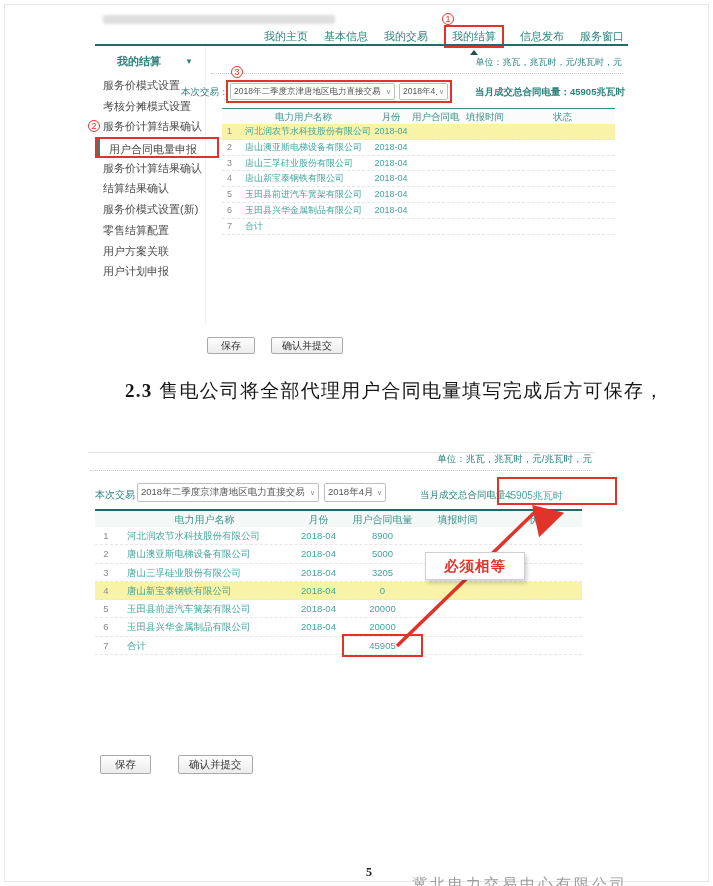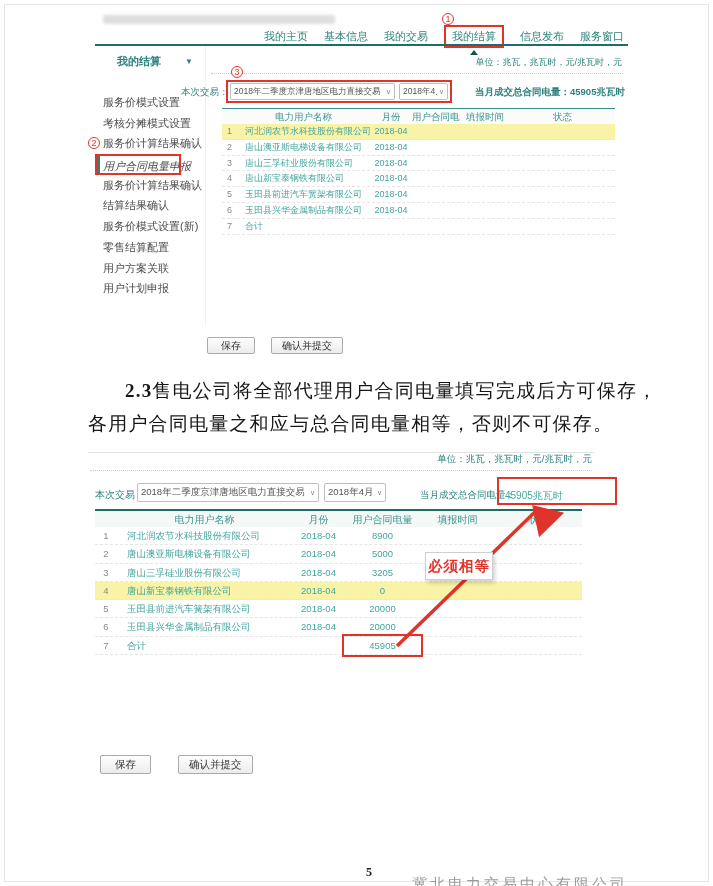--- a/index.html
+++ b/index.html
@@ -20,23 +20,23 @@
 .tab-tri{position:absolute; left:50%; margin-left:-4px; bottom:-9px; width:0; height:0;
   border-left:4px solid transparent; border-right:4px solid transparent; border-bottom:5px solid #1b544f;}
 .co{display:inline-block; width:12px; height:12px; line-height:11px; border:1px solid var(--c-red);
   border-radius:50%; color:var(--c-red); font-size:9px; text-align:center; background:#fff;}
 .co-nav{position:absolute; top:-14px; left:-4px;}
 .teal-line{position:absolute; left:0; top:32px; width:533px; height:2px; background:var(--c-teal_dark);}
 .sidebar{position:absolute; left:0; top:34px; width:111px; height:280px; border-right:1px solid #f1f1f1; background:#fff;}
 .side-header{display:flex; justify-content:space-between; align-items:center; padding:8px 12px 4px 22px;
   color:var(--c-teal); font-weight:bold; font-size:11px;}
 .caret{font-size:8px; color:var(--c-teal);}
-.side-list{list-style:none; font-size:11px; color:#4c4c4c; margin-top:19px;}
+.side-list{list-style:none; font-size:11px; color:#4c4c4c; margin-top:2px;}
 .side-list li{height:20.7px; line-height:20.7px; padding-left:8px; position:relative; white-space:nowrap; cursor:pointer;}
-.side-list li.active{border:2px solid var(--c-red); box-shadow:inset 3px 0 0 var(--c-teal); padding-left:6px; width:86px;font-style:italic;}
+.side-list li.active{border:2px solid var(--c-red); box-shadow:inset 3px 0 0 var(--c-teal); padding-left:12px; width:124px;}
 .co-side{position:absolute; left:-7px; top:4px;}
 .unit{position:absolute; font-size:9px; color:var(--c-teal); white-space:nowrap;}
 .unit1{top:44px; right:6px;}
 .dotline{position:absolute; border-top:1px dotted #c9c9c9;}
 .dot1{top:61px; left:116px; width:412px;}
 .co3{position:absolute; left:136px; top:54px; z-index:3;}
 .redbox{position:absolute; border:2px solid var(--c-red);}
 .rb1{left:131px; top:68px; width:226px; height:23px;}
 .select{position:absolute; border:1px solid #bfbfbf; background:#fff; color:#555; display:flex;
   align-items:center; justify-content:space-between; padding:0 3px; border-radius:2px; cursor:pointer;}
@@ -72,35 +72,35 @@
 .btns1{left:112px; top:325px; gap:16px;}
 .btn{height:17px; font-size:10px; color:#333; background:linear-gradient(#fefefe,#ececec);
   border:1px solid #aaa; border-radius:2px; padding:0 10px; font-family:inherit; cursor:pointer;}
 .btns1 .save{padding:0 13px;}
 
 
 .para{position:absolute; left:88px; top:374px; width:545px; font-family:"Liberation Serif","DejaVu Serif",serif;
   color:#161616; font-size:19px; line-height:33px;}
 .pline{white-space:nowrap; letter-spacing:1.2px;}
 .pline1{text-indent:37px;}
-.para b{}
+.para b{margin-right:7px;}
 
 
 .shot2{position:absolute; left:88px; top:448px; width:540px; height:334px;}
 .s2top{position:absolute; left:0; top:4px; width:506px; border-top:1px solid #e2e2e2;}
 .unit2{top:5px; right:36px; font-size:9.5px;}
 .dot2{top:22px; left:2px; width:502px;}
 .tb-label2{position:absolute; left:7px; top:40px; font-size:10px; color:var(--c-teal); white-space:nowrap;}
 .sel-trade2{left:49px; top:35px; width:182px; height:19px; font-size:9.5px;}
 .sel-month2{left:236px; top:35px; width:62px; height:19px; font-size:9.5px;}
 .total-label2{position:absolute; left:332px; top:41px; font-size:9.5px; color:var(--c-teal); white-space:nowrap;}
 .rb2{left:409px; top:29px; width:120px; height:28px; border-width:2.5px; z-index:4; background:transparent;}
 .total-val2{position:absolute; left:417px; top:41px; font-size:10px; color:var(--c-table_text); white-space:nowrap; z-index:5;}
 .arrow-svg{position:absolute; left:0; top:0; z-index:3; pointer-events:none;}
-.must{position:absolute; left:337px; top:104px; width:68px; height:28px; background:#fff; border:1px solid #cfcfcf;
+.must{position:absolute; left:337px; top:104px; width:100px; height:28px; background:#fff; border:1px solid #cfcfcf;
   box-shadow:2px 3px 4px rgba(0,0,0,.18); color:var(--c-red); font-weight:bold; font-size:14.5px;
   text-align:center; line-height:27px; z-index:5; letter-spacing:1px;}
 .btns2{left:12px; top:307px; gap:27px;}
 .btns2 .btn{height:19px; font-size:10.5px;}
 .btns2 .save{padding:0 14px;}
 
 
 .pagefoot{position:absolute; left:0; top:858px; width:713px; height:26px; font-family:"Liberation Serif","DejaVu Serif",serif;}
 .pnum{position:absolute; left:366px; top:7px; font-size:12px; color:#222; font-weight:bold;}
 .company{position:absolute; left:412px; top:1px; font-size:15px; color:var(--c-footer_gray); letter-spacing:3px; white-space:nowrap;margin-top:16px;}
@@ -234,21 +234,20 @@
       </div>
 
     <div class="btns btns1">
       <button class="btn save">保存</button>
       <button class="btn submit">确认并提交</button>
     </div>
   </section>
 
   <div class="para">
     <div class="pline pline1"><b>2.3</b><span>售电公司将全部代理用户合同电量填写完成后方可保存，</span></div>
-    <div class="pline">各用户合同电量之和应与总合同电量相等，否则不可保存。</div>
   </div>
 
   <section class="shot2">
     <div class="s2top"></div>
     <div class="unit unit2">单位：兆瓦，兆瓦时，元/兆瓦时，元</div>
     <div class="dotline dot2"></div>
 
     <span class="tb-label2">本次交易：</span>
     <span class="select sel-trade2">
       <span class="sel-text">2018年二季度京津唐地区电力直接交易</span>

